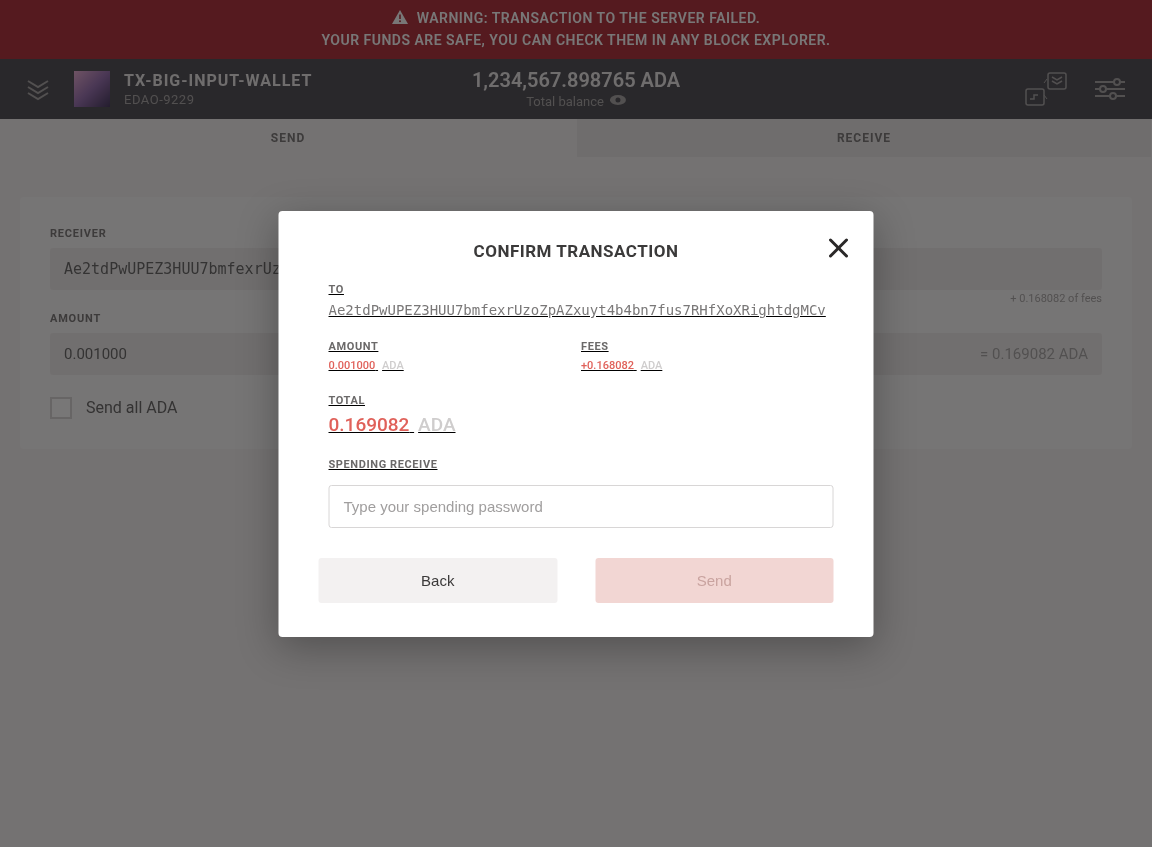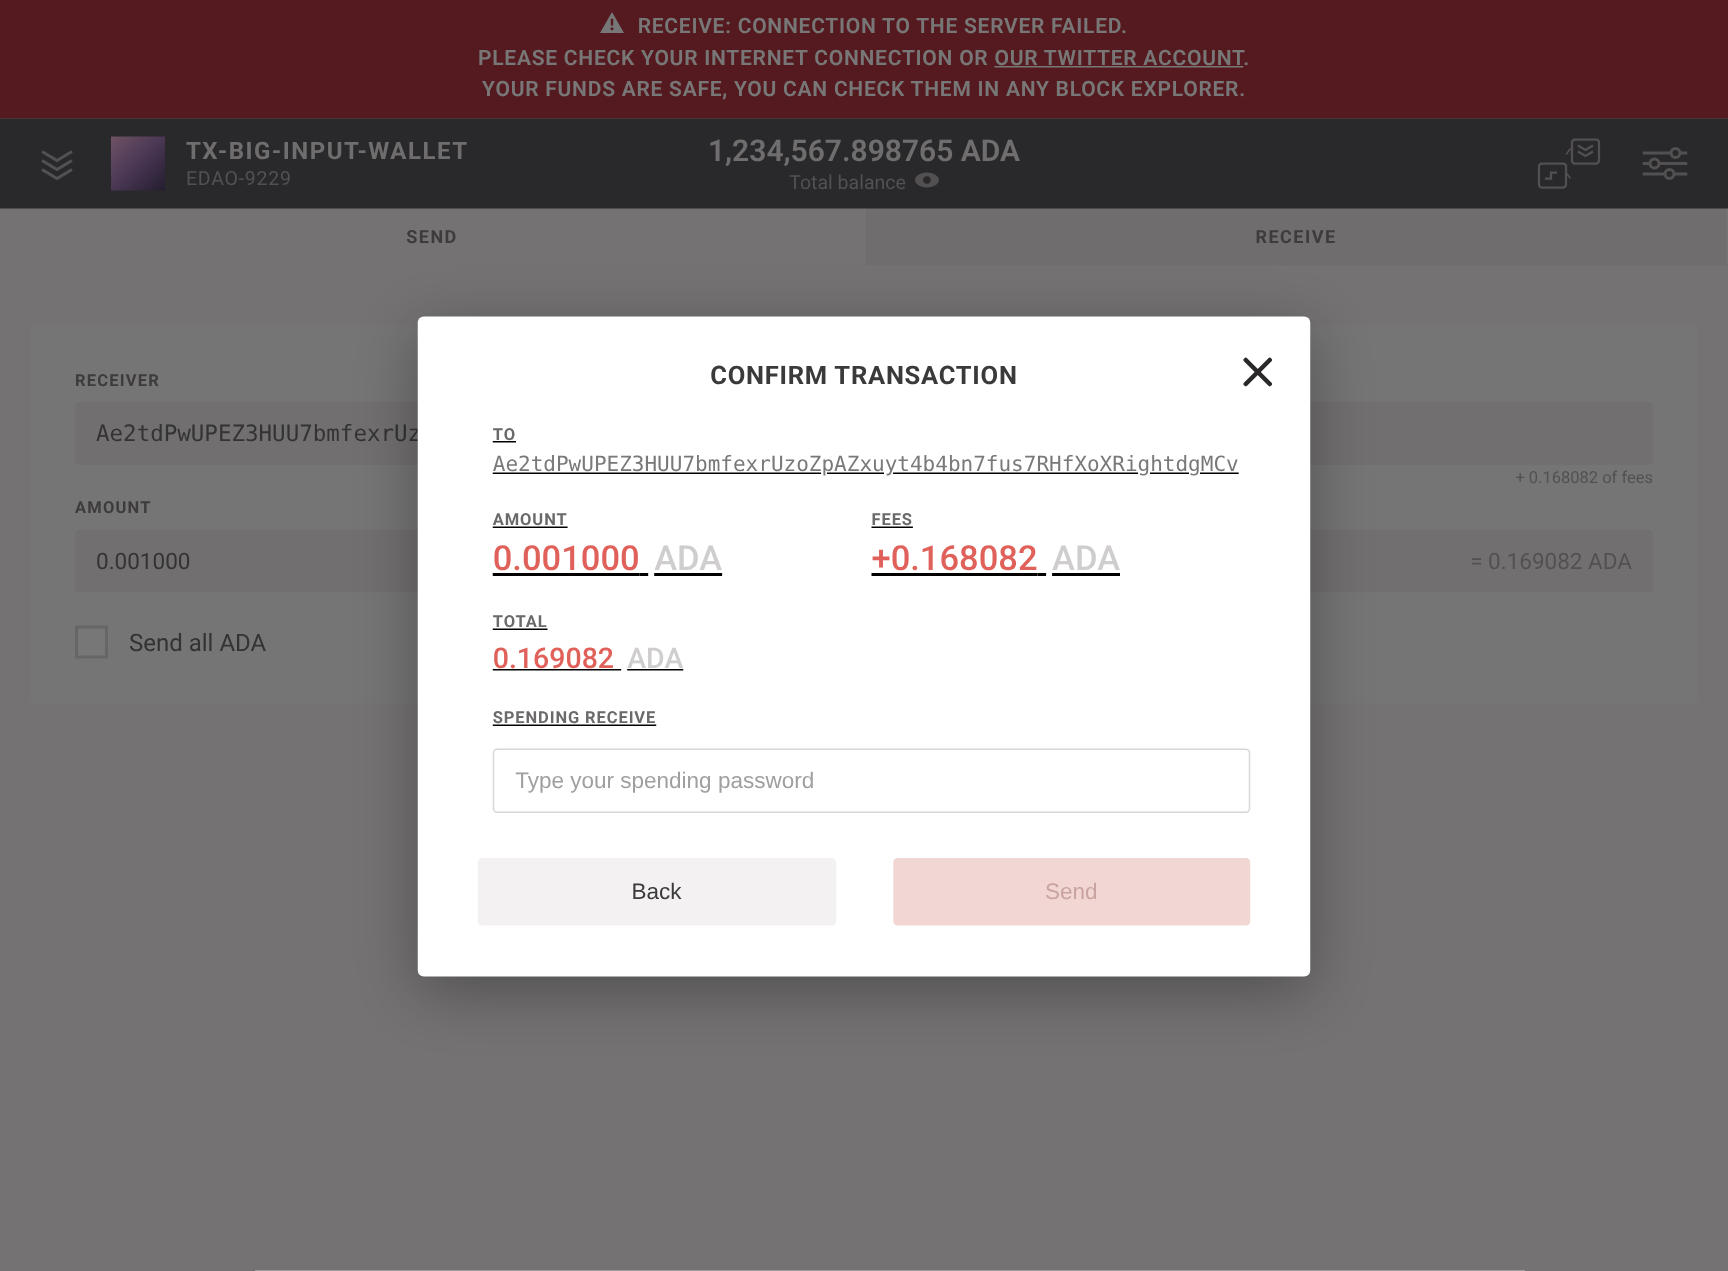--- a/index.html
+++ b/index.html
@@ -297,21 +297,21 @@
       display: flex;
       gap: 0;
     }
     
     .modal-row .modal-field {
       flex: 1;
     }
     
     .amount-value {
       color: #e0615a;
-      font-size: 23px;
+      font-size: 11px;
       font-weight: 500;
     }
     
     .amount-value .currency {
       color: #cfcdcd;
       margin-left: 4px;
     }
     
     .total-value {
       color: #e0615a;
@@ -370,24 +370,21 @@
 <div class="warning-banner">
   <div>
     <span class="warning-icon">
       <svg width="16" height="14" viewBox="0 0 16 14" fill="#fff">
         <path d="M8 0 L16 14 L0 14 Z M8 4 L8 9 M8 11 L8 12" stroke="#a81824" stroke-width="1.5" fill="#fff"></path>
         <path d="M8 0 L16 14 L0 14 Z" fill="#fff"></path>
         <rect x="7.2" y="4.5" width="1.6" height="4.5" fill="#a81824"></rect>
         <circle cx="8" cy="11.2" r="1" fill="#a81824"></circle>
       </svg>
     </span>
-    <span>RECEIVE: CONNECTION TO THE SERVER FAILED.</span>
-  </div>
-  <div>
-    <span>PLEASE CHECK YOUR INTERNET CONNECTION OR </span><a href="#">OUR TWITTER ACCOUNT</a><span>.</span>
+    <span>WARNING: TRANSACTION TO THE SERVER FAILED.</span>
   </div>
   <div>YOUR FUNDS ARE SAFE, YOU CAN CHECK THEM IN ANY BLOCK EXPLORER.</div>
 </div>
 
 <div class="header">
   <div class="menu-icon">
     <svg width="36" height="36" viewBox="0 0 36 36" fill="none" stroke="#a09e9e" stroke-width="2">
       <path d="M8 10 L18 16 L28 10 M8 16 L18 22 L28 16 M8 22 L18 28 L28 22"></path>
     </svg>
   </div>

